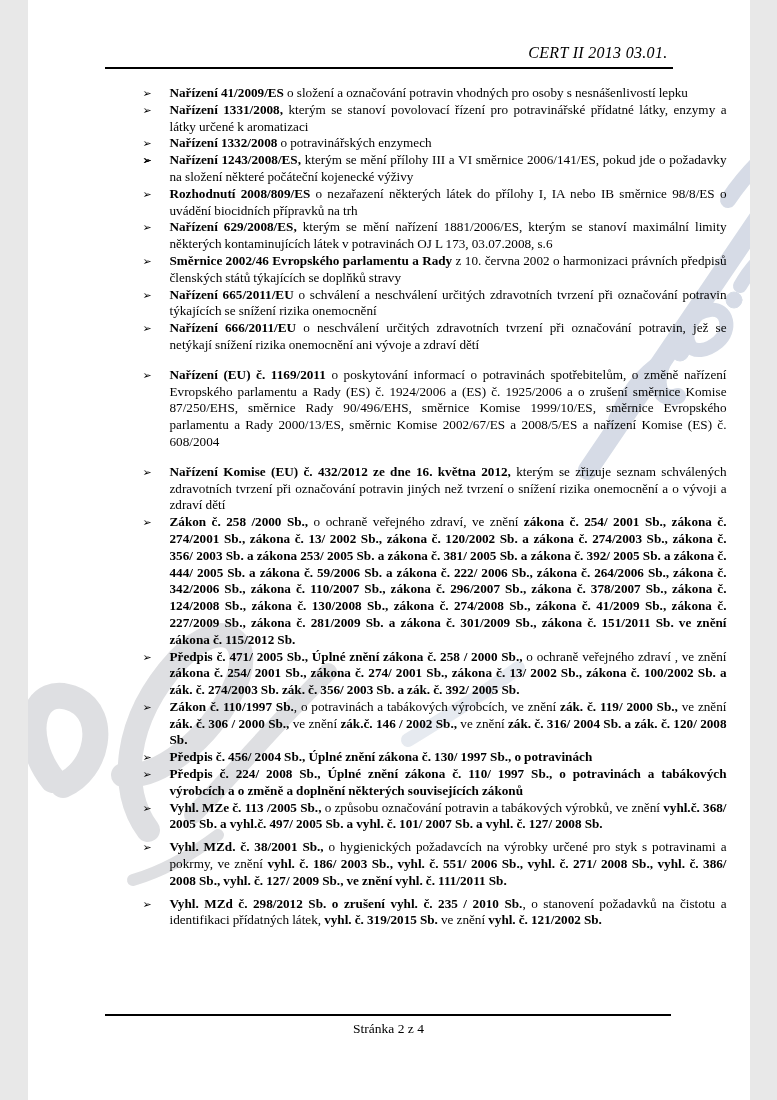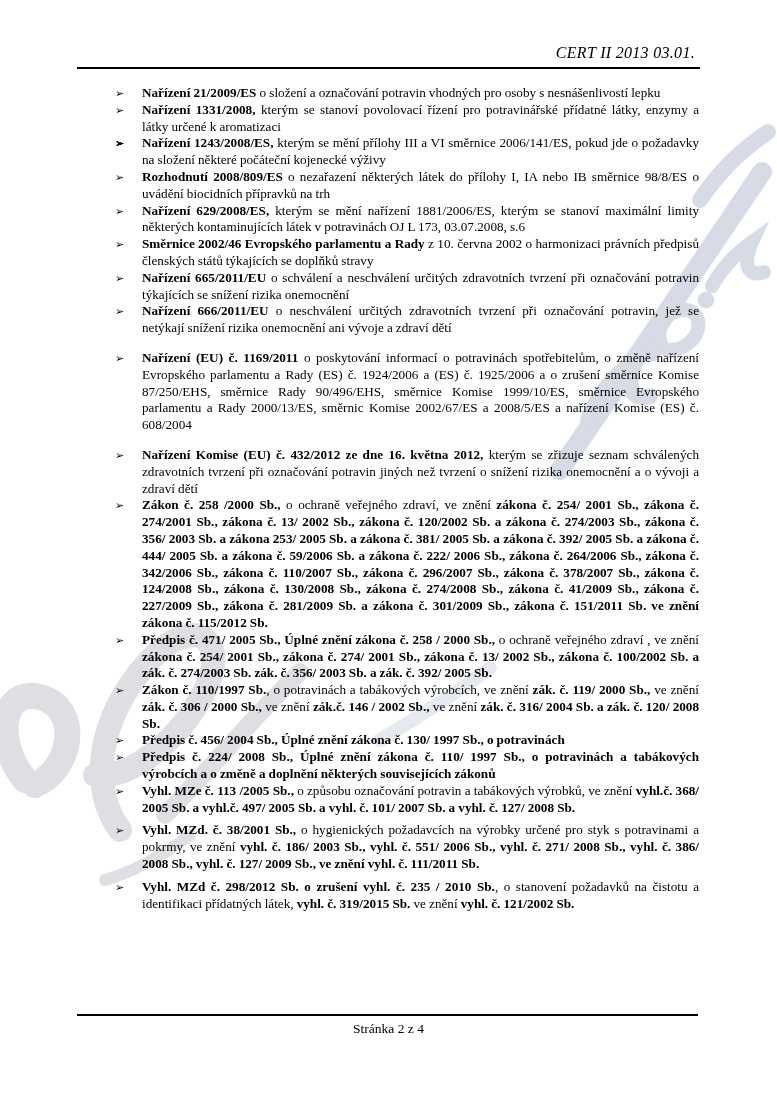--- a/index.html
+++ b/index.html
@@ -1,17 +1,17 @@
 <!DOCTYPE html>
 <html><head>
 <meta charset="utf-8">
 <style>
   html,body{margin:0;padding:0;background:#e8e8e8;}
   .page{
-    position:relative;width:777px;height:1100px;margin:0 auto;
+    position:relative;width:722px;height:1100px;margin:0 auto;
     background:#ffffff;overflow:hidden;color:#000;
     font-family:"Liberation Serif","DejaVu Serif",serif;
   }
   
   .wm{position:absolute;left:0;top:0;width:777px;height:1100px;z-index:0;pointer-events:none;}
   
   .hdr-title{
     position:absolute;top:44px;right:82px;z-index:2;
     font-style:italic;font-size:16px;letter-spacing:.3px;white-space:nowrap;
   }
@@ -64,23 +64,23 @@
 
       <path d="M 700 200 C 720 170, 744 148, 768 132" stroke-width="16"></path>
       <path d="M 380 740 C 420 716, 455 694, 490 668" stroke-width="14" opacity="0.6"></path>
     </g>
   </svg>
 
   <div class="hdr-title">CERT II 2013 03.01.</div>
   <div class="hdr-rule"></div>
 
   <ul class="list" id="bullet-list">
-      <li><span class="marker">➢</span><span><span class="b">Nařízení 21/2009/ES</span><span> o složení a označování potravin vhodných pro osoby s nesnášenlivostí lepku</span></span></li>
+      <li><span class="marker">➢</span><span><span class="b">Nařízení 41/2009/ES</span><span> o složení a označování potravin vhodných pro osoby s nesnášenlivostí lepku</span></span></li>
       <li><span class="marker">➢</span><span><span class="b">Nařízení 1331/2008,</span><span> kterým se stanoví povolovací řízení pro potravinářské přídatné látky, enzymy a látky určené k aromatizaci</span></span></li>
-      <li><span class="marker">➢</span></li>
+      <li><span class="marker">➢</span><span><span class="b">Nařízení 1332/2008</span><span> o potravinářských enzymech</span></span></li>
       <li><span class="marker">➢</span></li>
       <li><span class="marker">➢</span></li>
       <li><span class="marker">➢</span><span><span class="b">Nařízení 1243/2008/ES,</span><span> kterým se mění přílohy III a VI směrnice 2006/141/ES, pokud jde o požadavky na složení některé počáteční kojenecké výživy</span></span></li>
       <li><span class="marker">➢</span><span><span class="b">Rozhodnutí 2008/809/ES</span><span> o nezařazení některých látek do přílohy I, IA nebo IB směrnice 98/8/ES o uvádění biocidních přípravků na trh</span></span></li>
       <li><span class="marker">➢</span><span><span class="b">Nařízení 629/2008/ES,</span><span> kterým se mění nařízení 1881/2006/ES, kterým se stanoví maximální limity některých kontaminujících látek v potravinách  OJ L 173, 03.07.2008, s.6</span></span></li>
       <li><span class="marker">➢</span><span><span class="b">Směrnice 2002/46 Evropského parlamentu a Rady</span><span> z 10. června 2002 o harmonizaci právních předpisů členských států týkajících se doplňků stravy</span></span></li>
       <li><span class="marker">➢</span><span><span class="b">Nařízení 665/2011/EU</span><span> o schválení a neschválení určitých zdravotních tvrzení při označování potravin týkajících se snížení rizika onemocnění</span></span></li>
       <li><span class="marker">➢</span><span><span class="b">Nařízení 666/2011/EU</span><span> o neschválení určitých zdravotních tvrzení při označování potravin, jež se netýkají snížení rizika onemocnění ani vývoje a zdraví dětí</span></span></li>
       <li class="gap-large"><span class="marker">➢</span><span><span class="b">Nařízení (EU) č. 1169/2011</span><span>  o poskytování informací o potravinách spotřebitelům, o změně nařízení Evropského parlamentu a Rady (ES) č. 1924/2006 a (ES) č. 1925/2006 a o zrušení směrnice Komise 87/250/EHS, směrnice Rady 90/496/EHS, směrnice Komise 1999/10/ES, směrnice Evropského parlamentu a Rady 2000/13/ES, směrnic Komise 2002/67/ES a 2008/5/ES a nařízení Komise (ES) č. 608/2004</span></span></li>
       <li class="gap-large"><span class="marker">➢</span><span><span class="b">Nařízení Komise (EU) č. 432/2012  ze dne 16. května 2012,</span><span> kterým se zřizuje seznam schválených zdravotních tvrzení při označování potravin jiných než tvrzení o snížení rizika onemocnění a o vývoji a zdraví dětí</span></span></li>

